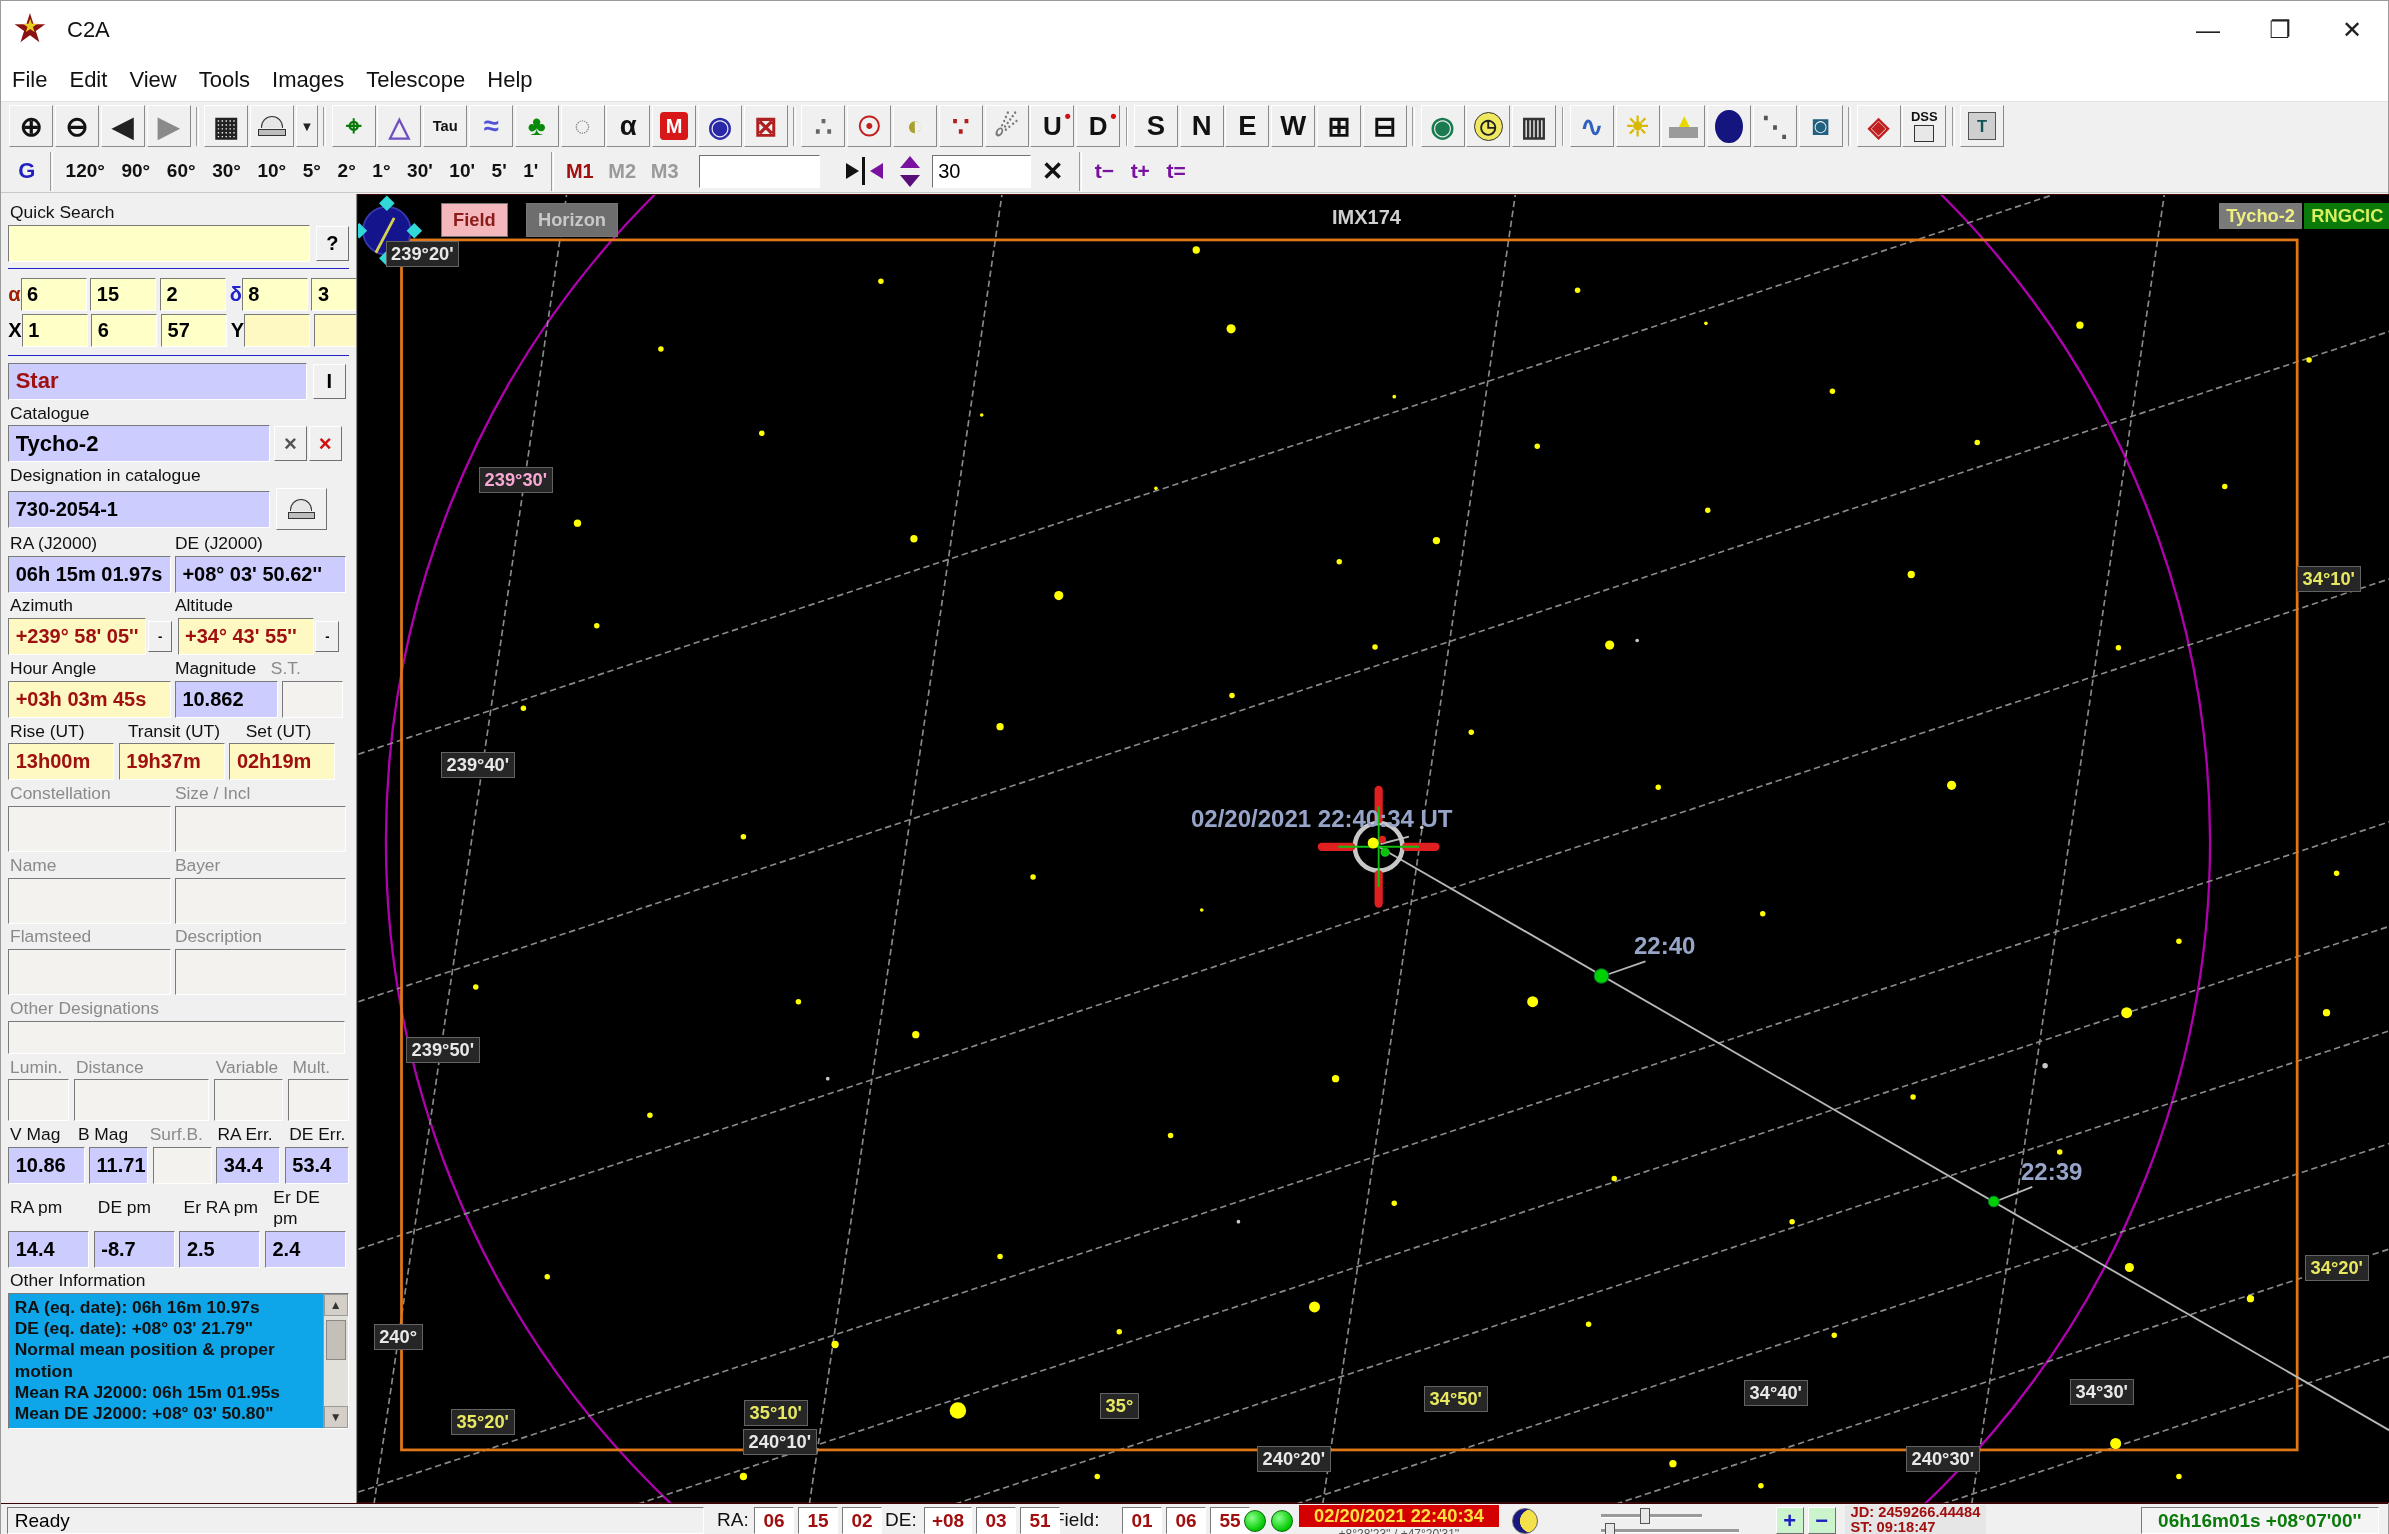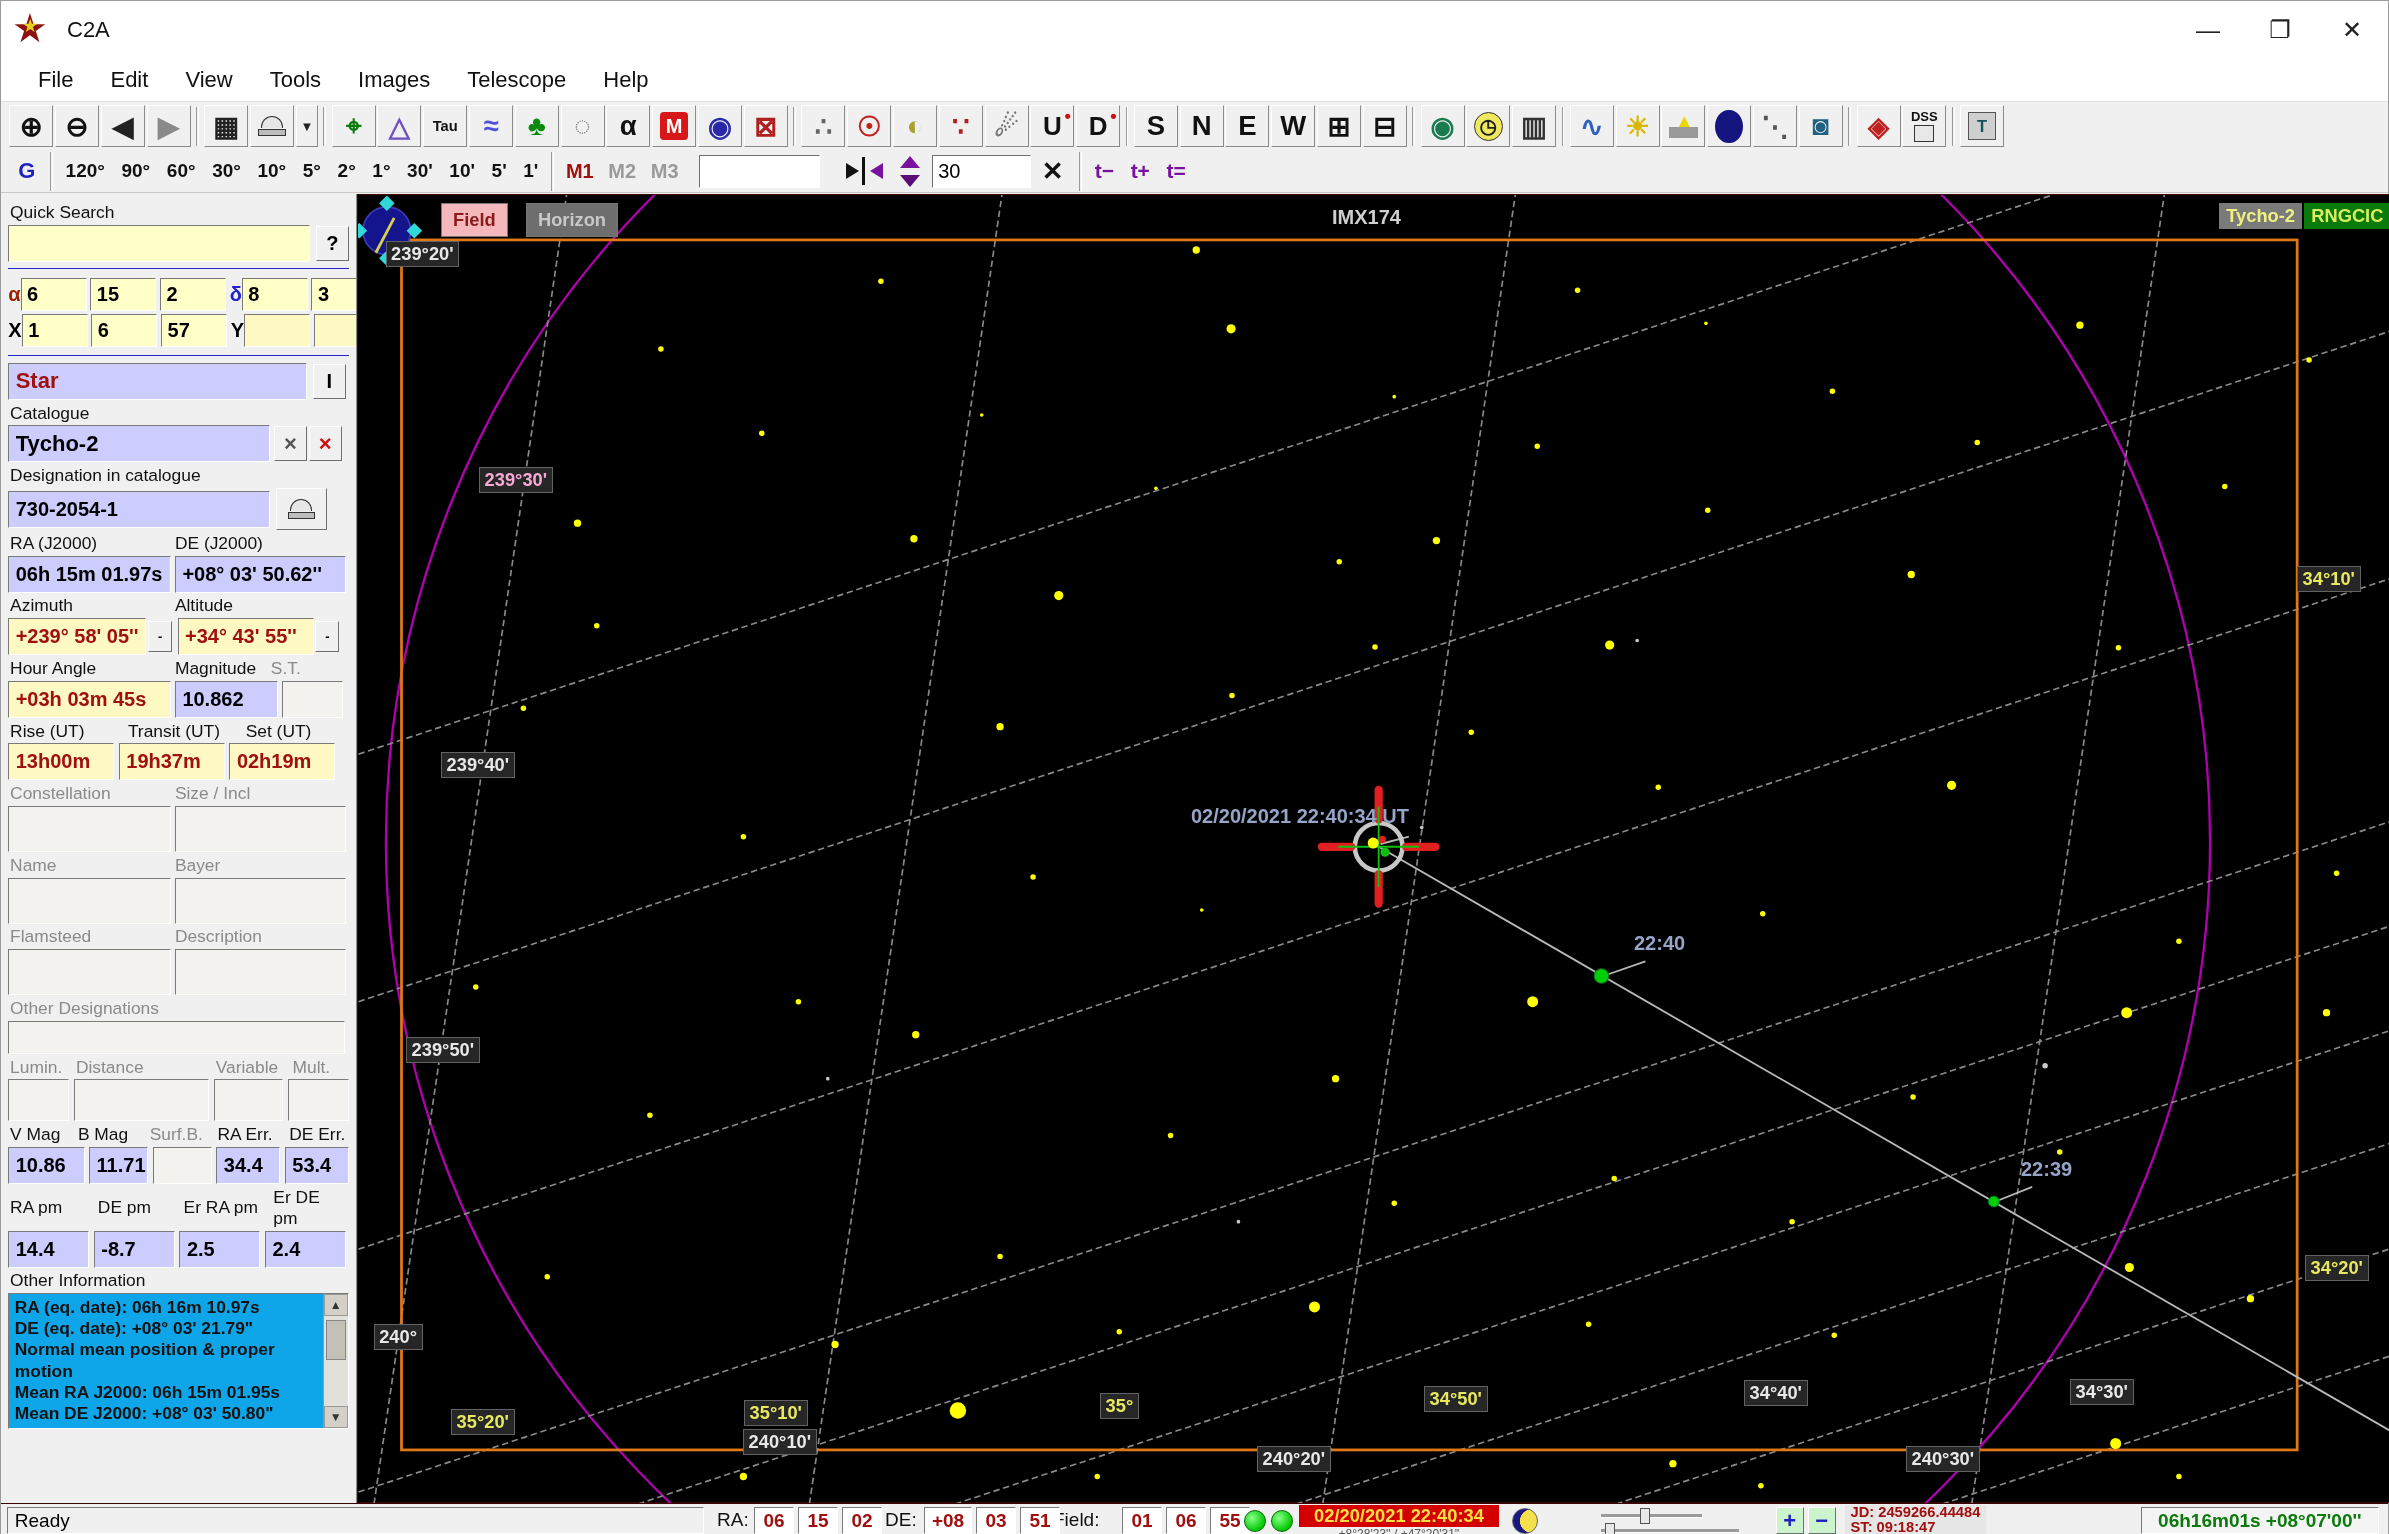--- a/index.html
+++ b/index.html
@@ -10,21 +10,21 @@
   .titlebar { position:absolute; left:0; top:0; width:100%; height:58px; background:#ffffff; display:flex; align-items:center; }
   .app-logo { position:relative; width:42px; height:42px; margin-left:11px; }
   .app-logo .star1 { position:absolute; left:0; top:-3.7px; font-size:40px; color:#8c1212; }
   .app-logo .star2 { position:absolute; left:10px; top:5.5px; font-size:18.3px; color:#e8d020; }
   .app-title { margin-left:13px; font-size:22px; color:#111; }
   .win-controls { position:absolute; right:0; top:0; height:100%; display:flex; }
   .win-btn { width:72px; height:100%; display:flex; align-items:center; justify-content:center; font-size:24px; color:#222; cursor:default; }
 
   
   .menubar { position:absolute; left:0; top:58px; width:100%; height:43px; background:#ffffff; display:flex; align-items:center; border-bottom:0.9px solid #e2e2e2; }
-  .menu-item { padding:0 0; font-size:22px; color:#111;margin-left:37px; }
+  .menu-item { padding:0 11px; font-size:22px; color:#111; }
 
   
   .toolbar1 { position:absolute; left:0; top:101px; width:100%; height:49px; background:#f0f0f0; display:flex; align-items:center; border-bottom:0.9px solid #d8d8d8; padding-left:7.3px; }
   .tb-sep { width:2.8px; height:39px; margin:0 4.6px; border-left:0.9px solid #9a9a9a; border-right:0.9px solid #ffffff; }
   .tb-btn { width:44px; height:42px; margin:0 0.9px; background:#f0f0f0; border:0.9px solid #f0f0f0; display:flex; align-items:center; justify-content:center; font-size:27.5px; font-weight:bold; position:relative; }
   .tb-btn.raised { border-color:#ffffff #8a8a8a #8a8a8a #ffffff; }
   .tb-btn .mini { font-size:14.7px; font-weight:bold; color:#111; }
   .dome-shape { position:relative; width:27.5px; height:20px; }
   .dome-shape .cup { position:absolute; left:2.8px; top:0; width:22px; height:12px; background:#e6e6e6; border:1.8px solid #333; border-bottom:none; border-radius:11px 11px 0 0; }
   .dome-shape .base { position:absolute; left:0; bottom:0; width:27.5px; height:7.3px; background:#bdbdbd; border:1.8px solid #333; }
@@ -80,21 +80,21 @@
   .oscroll .dn { position:absolute; bottom:0; width:100%; }
   .oscroll .thumb { position:absolute; top:26px; left:1.8px; width:20px; height:40px; background:#c4c0b8; border:0.9px solid #888; }
 
   
   .map { position:absolute; left:356px; top:193px; width:2034px; height:1309px; background:#000; border:1.8px solid #3a0505; }
   .map svg { position:absolute; left:0; top:0; }
   .map-tab { position:absolute; top:8.3px; height:27.5px; padding:16px 11px; font-size:18.3px; font-weight:bold; display:flex; align-items:center; border:0.9px solid #777; }
   .map-label { position:absolute; background:#262626; border:0.9px solid #636363; font-size:18.3px; font-weight:bold; padding:0 4.6px; line-height:24px; white-space:nowrap; }
   .badge { position:absolute; top:8.3px; height:26px; padding:0 7.3px; font-size:18.3px; font-weight:bold; display:flex; align-items:center; }
   .sensor { position:absolute; font-size:20px; font-weight:bold; color:#cfcfcf; }
-  .trklabel { position:absolute; color:#96a4c8; font-size:20px; font-weight:bold; white-space:nowrap; }
+  .trklabel { position:absolute; color:#96a4c8; font-size:24px; font-weight:bold; white-space:nowrap; }
 
   
   .statusbar { position:absolute; left:0; top:1502px; width:100%; height:33px; background:#f0f0f0; border-top:1.8px solid #3a0505; }
   .st-ready { position:absolute; left:5.5px; top:2.8px; width:697px; height:27.5px; border:1.8px solid; border-color:#7a7a7a #fff #fff #7a7a7a; font-size:19px; padding:0 7.3px; display:flex; align-items:center; background:#f0f0f0; }
   .st-lab { position:absolute; top:4.6px; font-size:19px; color:#111; }
   .st-box { position:absolute; top:2.8px; height:27.5px; border:1.8px solid; border-color:#7a7a7a #fff #fff #7a7a7a; background:#fff; color:#a01010; font-size:19px; font-weight:bold; display:flex; align-items:center; justify-content:center; }
   .lamp { position:absolute; top:5.5px; width:22px; height:22px; border-radius:50%; background:radial-gradient(circle at 35% 35%, #8aff8a, #00c800 70%); border:0.9px solid #0a6a0a; }
   .dtbox { position:absolute; left:1298px; top:0.9px; width:200px; height:22px; background:#d40000; color:#ffe040; font-size:18.3px; font-weight:bold; display:flex; align-items:center; justify-content:center; }
   .dtsub { position:absolute; left:1298px; top:23px; width:200px; text-align:center; font-size:12px; color:#555; }
   .moonic { position:absolute; left:1511px; top:3.7px; width:26px; height:26px; border-radius:50%; background:radial-gradient(circle at 78% 50%, #f4e04a 52%, #181880 54%); border:0.9px solid #666; }

